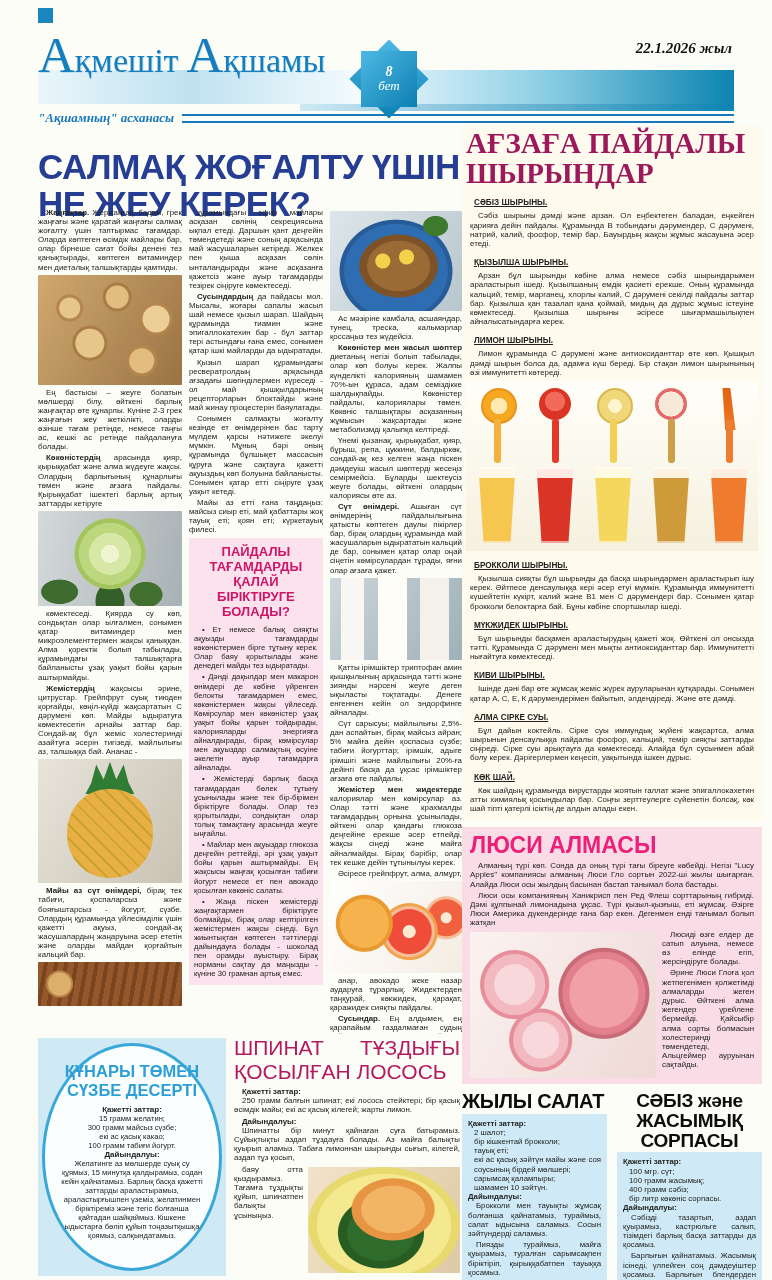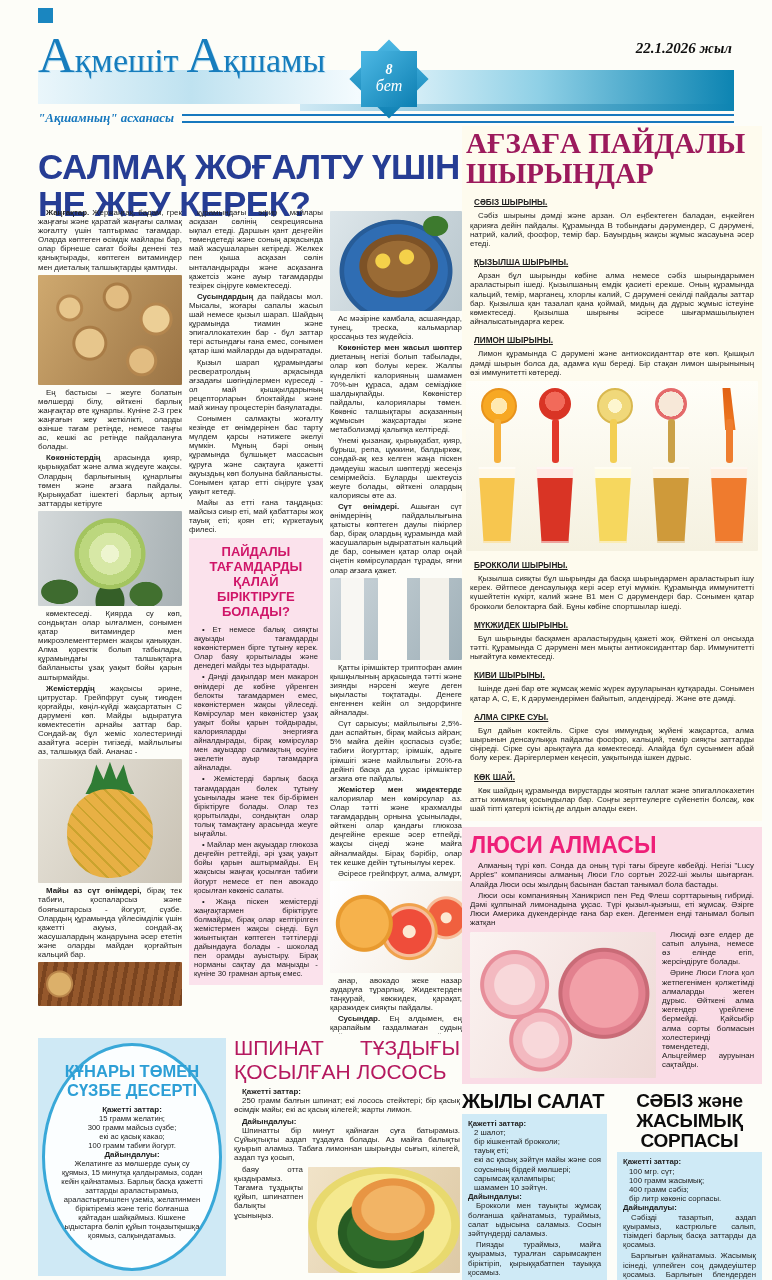--- a/index.html
+++ b/index.html
@@ -16,21 +16,21 @@
   .m-bar{position:absolute;left:38px;right:38px;top:70px;height:34px;z-index:1;
          background:linear-gradient(90deg,#eaf6fb 0%,#bfe2f0 22%,#f4fbfe 46%,#8fd0e6 72%,#0c84b2 100%);}
   .m-bar2{position:absolute;left:300px;right:38px;top:104px;height:7px;z-index:1;
          background:linear-gradient(90deg,#cfe9f4,#0d84b2);}
   .star{position:absolute;left:352px;top:42px;width:74px;height:74px;z-index:5;}
   .star .sq{position:absolute;inset:9px;background:linear-gradient(135deg,#4db8e4,#0d7fb2);}
   .star .sq.a{transform:rotate(45deg);}
   .star .txt{position:absolute;inset:0;display:flex;flex-direction:column;align-items:center;justify-content:center;
              color:#fff;font-family:"Liberation Serif",serif;font-style:italic;z-index:2;}
   .star .txt em{font-style:italic;font-weight:bold;font-size:14px;line-height:1;}
-  .star .txt i{font-size:16px;line-height:1.1;}
+  .star .txt i{font-size:13px;line-height:1.1;}
   .section-row{position:absolute;left:38px;right:38px;top:110px;display:flex;align-items:center;gap:8px;z-index:2;}
   .section-label{font:italic bold 13px "Liberation Serif",serif;color:#1778be;white-space:nowrap;}
   .dbl{flex:1;height:5px;border-top:2px solid #1778be;border-bottom:2px solid #1778be;}
 
   
   .headline{position:absolute;left:38px;top:126px;width:424px;z-index:2;
             font-weight:bold;font-size:35px;line-height:1.05;color:#263d94;letter-spacing:-.5px;}
   .cols{position:absolute;left:38px;top:208px;width:424px;height:826px;display:flex;gap:7px;z-index:2;}
   .col{overflow:hidden;font-size:7.9px;line-height:9.1px;text-align:justify;}
   .c1{width:146px;} .c2{width:136px;} .c3{width:134px;}

